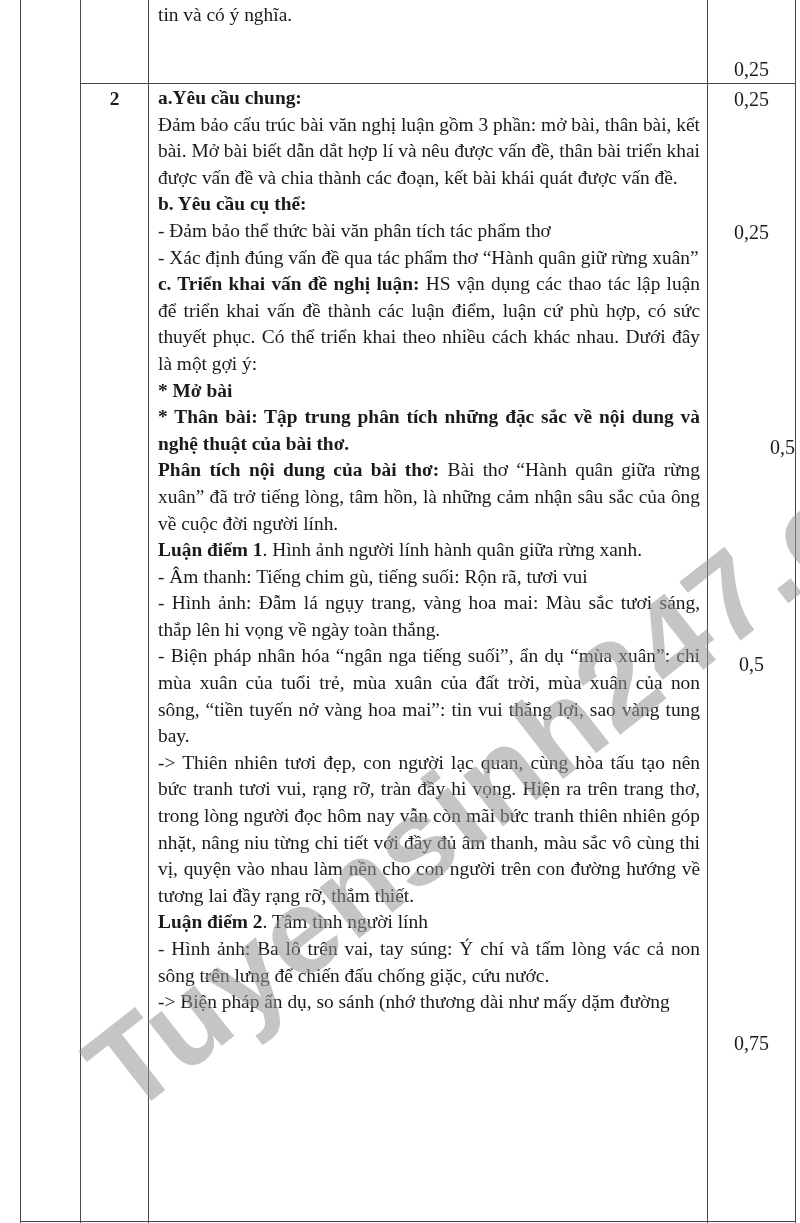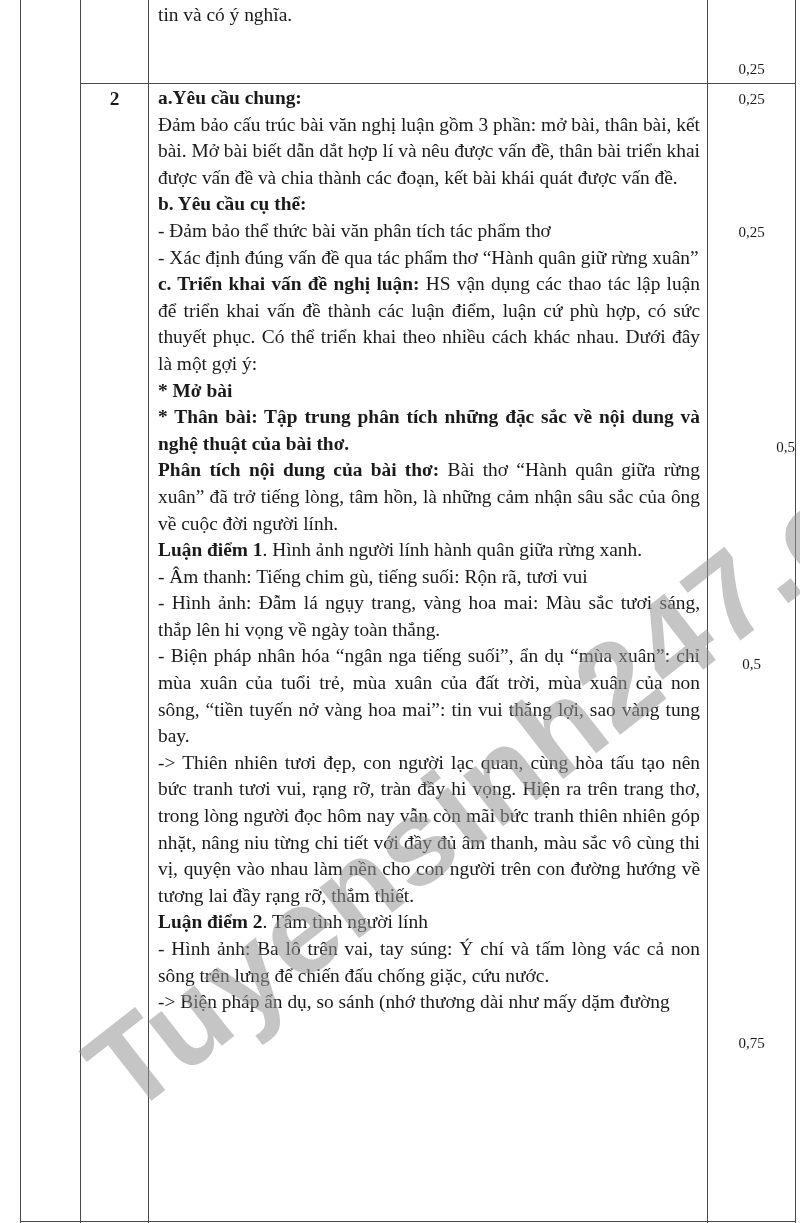--- a/index.html
+++ b/index.html
@@ -14,21 +14,21 @@
   .cell-text {
     position: absolute; left: 158px; width: 542px;
     font-size: 19.4px; line-height: 26.6px;
     text-align: justify;
   }
   .cell-text p { margin: 0; }
   .b { font-weight: bold; }
   .bi { font-weight: bold; }
   .score {
     position: absolute; left: 708px; width: 87px; text-align: center;
-    font-size: 15px; line-height: 26px;
+    font-size: 20px; line-height: 26px;
   }
   .qnum {
     position: absolute; left: 81px; width: 67px; text-align: center;
     font-size: 19.4px; font-weight: bold; line-height: 26px;
   }
   .watermark {
     position: absolute; left: 40px; top: 560px;
     font-family: "Liberation Sans", "DejaVu Sans", sans-serif;
     font-weight: bold; font-size: 122px; letter-spacing: 2px;
     color: rgba(150,150,150,0.55);

